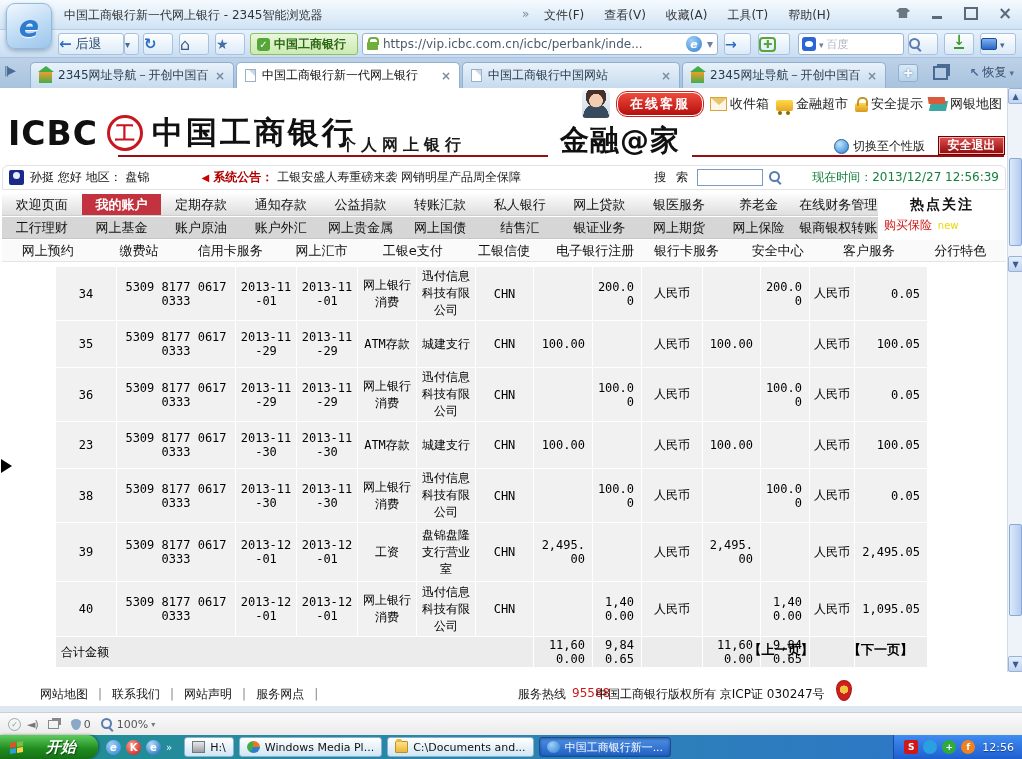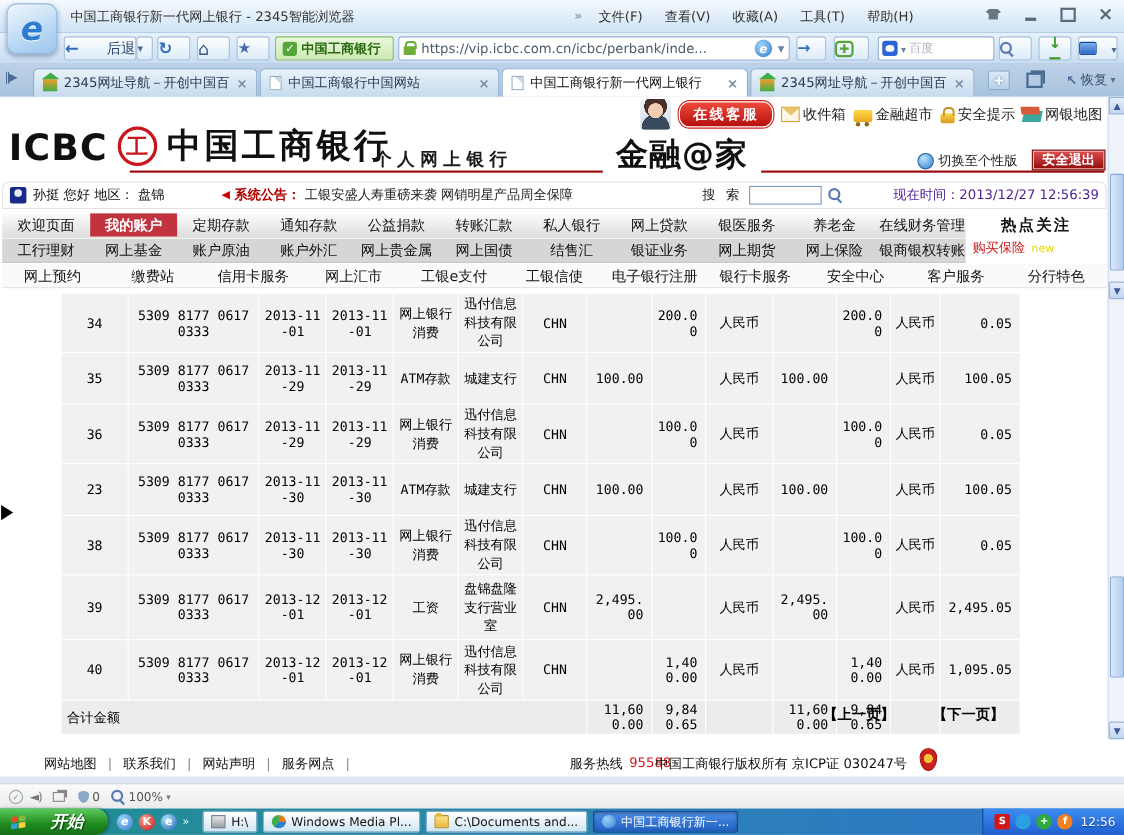--- a/index.html
+++ b/index.html
@@ -24,21 +24,21 @@
 .wc-skin{width:14px;height:10px;background:#6a7684;clip-path:polygon(0 30%,25% 0,75% 0,100% 30%,80% 45%,80% 100%,20% 100%,20% 45%)}
 .wc-min::before{content:"";width:10px;height:3px;background:#5a6a7a;margin-top:8px}
 .wc-max::before{content:"";width:10px;height:9px;border:2px solid #5a6a7a}
 .wc-close::before{content:"×";font-size:17px;font-weight:bold}
 
 
 .toolbar{position:absolute;top:30px;left:0;right:0;height:28px;
   background:linear-gradient(#e6f1fb,#c9ddf2);border-bottom:1px solid #aac4e0}
 .toolbar>*{position:absolute;top:3px;height:22px}
 .tbtn{border:1px solid #a8c2dd;border-radius:3px;background:linear-gradient(#fdfeff,#dcebf8);
-  display:flex;align-items:center;justify-content:space-between;cursor:default}
+  display:flex;align-items:center;justify-content:flex-start;cursor:default}
 .tb-back{left:58px;width:66px;gap:4px;font-size:13px;color:#2a4a70}
 .tb-back .arr{color:#2e6cc0;font-weight:bold;font-size:15px}
 .tb-back .arr::before{content:"←"}
 .tb-backdrop{left:124px;width:15px;color:#41楼?0;}
 .tb-backdrop::before{content:"▾";color:#4a6a94;font-size:10px}
 .tb-refresh{left:143px;width:30px;color:#2e6cc0;font-size:15px}
 .tb-refresh::before{content:"↻";font-weight:bold}
 .tb-home{left:179px;width:30px;color:#3a5a86;font-size:16px}
 .tb-home::before{content:"⌂"}
 .tb-star{left:215px;width:30px;color:#4a6da8;font-size:14px}
@@ -146,21 +146,21 @@
 .user-ic::before{content:"";position:absolute;left:4px;top:2px;width:7px;height:7px;border-radius:50%;background:#e8eef8}
 .greeting{color:#111}
 .announce{display:flex;align-items:center;gap:4px;margin-left:46px}
 .announce-ic{color:#c00;font-size:10px}
 .announce-ic::before{content:"◀"}
 .announce-label{color:#b00000;font-weight:bold}
 .announce-text{color:#222}
 .searchgroup{margin-left:auto;display:flex;align-items:center;gap:6px}
 .search-label{color:#222;letter-spacing:3px}
 .search-input{width:66px;height:17px;border:1px solid #7a9ac0;font-size:11px;padding:0 2px}
-.time-label{margin-left:40px;color:#4c1d95}
+.time-label{margin-left:24px;color:#15803d}
 
 
 .navrow{position:absolute;left:2px;display:flex;height:22px;align-items:stretch}
 .nav1{top:106px;width:876px;background:linear-gradient(#fcfcfc,#dedede);border-bottom:1px solid #cfcfcf}
 .nav2{top:129px;width:876px;background:#d6d6d6;border-bottom:1px solid #c6c6c6}
 .nav3{top:152px;width:1004px;background:#fafafa;border-bottom:1px solid #e4e4e4}
 .nav-item{flex:1;display:flex;align-items:center;justify-content:center;font-size:13px;color:#111;cursor:pointer;white-space:nowrap}
 .nav-item.active{background:#c2323f;color:#fff;font-weight:bold}
 .hotbox{position:absolute;left:878px;top:106px;width:128px;height:45px;background:#fff;padding:2px 6px}
 .hot-title{font-weight:bold;font-size:14px;color:#111;text-align:center;letter-spacing:2px}
@@ -321,28 +321,28 @@
   </div>
 
   <div class="tabbar">
     <span class="sidebtn"></span>
     <div class="tabs" id="tabs">
         <div class="tab tw0">
           <span class="tabicon ti-2345"></span>
           <span class="tablabel">2345网址导航－开创中国百...</span>
           <span class="tabclose"></span>
         </div>
+        <div class="tab tw1 active">
+          <span class="tabicon ti-page"></span>
+          <span class="tablabel">中国工商银行新一代网上银行</span>
+          <span class="tabclose"></span>
+        </div>
         <div class="tab tw2">
           <span class="tabicon ti-page"></span>
           <span class="tablabel">中国工商银行中国网站</span>
-          <span class="tabclose"></span>
-        </div>
-        <div class="tab tw1 active">
-          <span class="tabicon ti-page"></span>
-          <span class="tablabel">中国工商银行新一代网上银行</span>
           <span class="tabclose"></span>
         </div>
         <div class="tab tw3">
           <span class="tabicon ti-2345"></span>
           <span class="tablabel">2345网址导航－开创中国百...</span>
           <span class="tabclose"></span>
         </div>
       </div>
     <span class="newtab"></span>
     <span class="tilebtn"></span>

